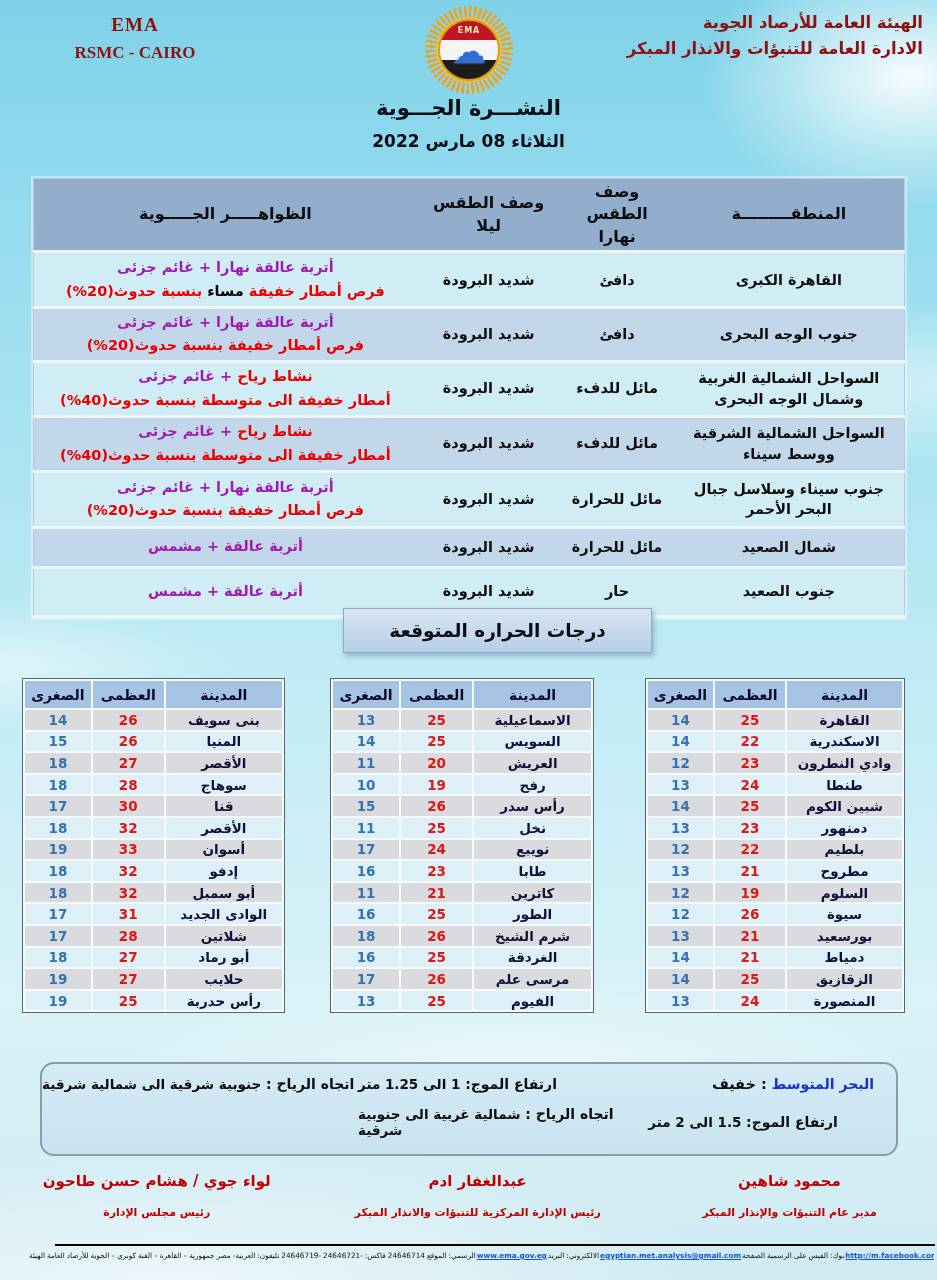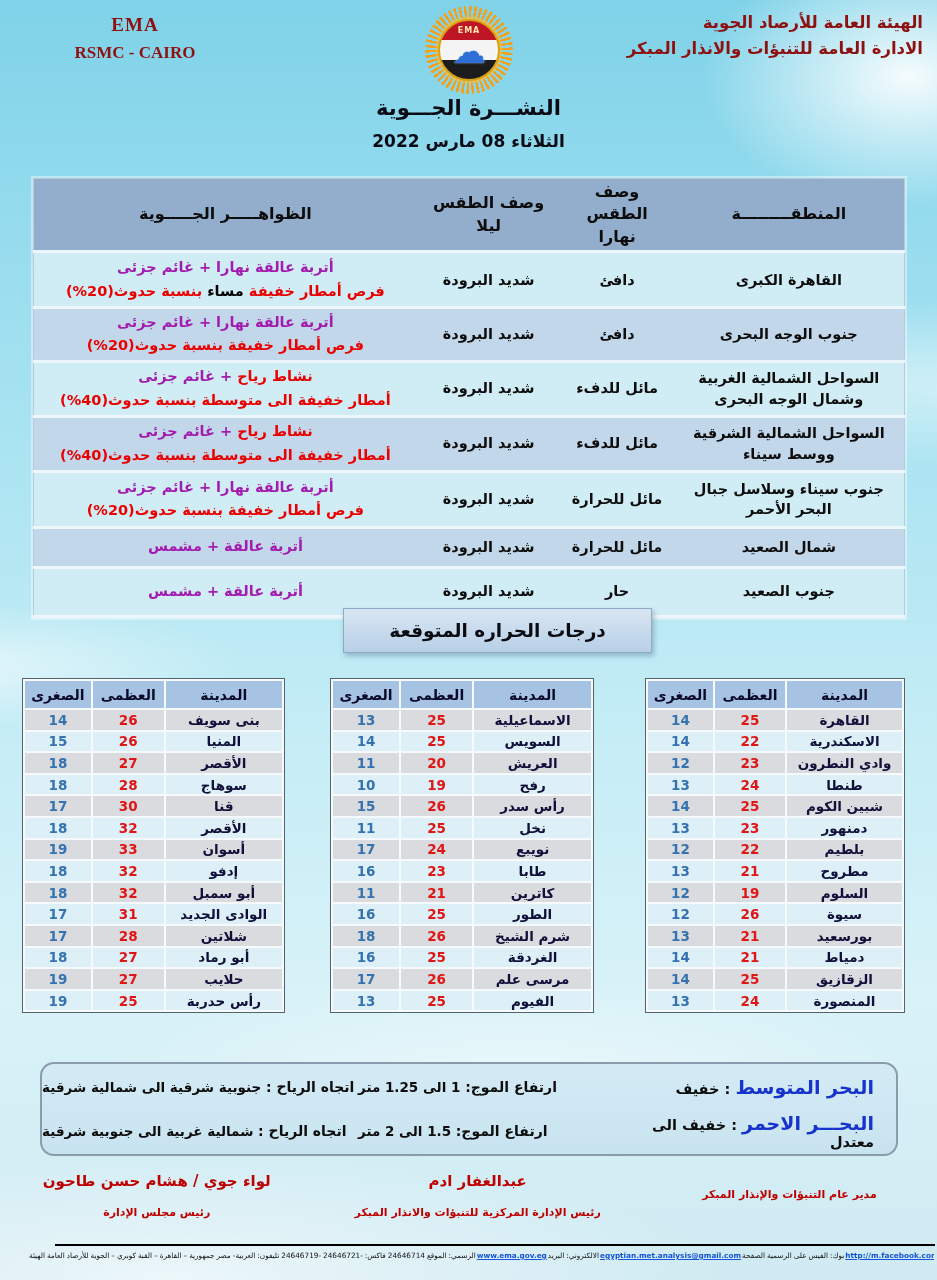--- a/index.html
+++ b/index.html
@@ -66,21 +66,21 @@
   table.city th{background:#a6c3e3;color:#0a0a28;font-size:14px;font-weight:700;height:27px;padding:0 2px;}
   table.city td{font-size:13.5px;font-weight:700;text-align:center;height:19.6px;padding:0 3px;}
   table.city tbody tr:nth-child(odd) td{background:#dadbde;}
   table.city tbody tr:nth-child(even) td{background:#ddf0f7;}
   td.ct{color:#10103a;width:46%;} td.mx{color:#df1616;width:28%;} td.mn{color:#3572b0;width:26%;}
   
   .sea-box{left:40px;top:1062px;width:858px;height:94px;border:2px solid #8a9bac;border-radius:14px;
     background:linear-gradient(180deg,#d4ebf5,#c8e3f0);box-sizing:border-box;padding:12px 0 0 0;}
   .sea-row{display:grid;grid-template-columns:29% 34% 37%;direction:rtl;align-items:center;margin-bottom:14px;}
   .sname{text-align:right;padding-right:22px;font-size:14.5px;font-weight:700;color:#0d0d0d;}
-  .sname .blue{color:#1633cc;font-size:19px;}
+  .sname .blue{color:#1633cc;font-size:14px;}
   .swave,.swind{text-align:left;font-size:13.5px;font-weight:700;color:#0d0d0d;}
   .lbl{font-size:14px;}
   
   .signatures{left:10px;right:10px;top:1172px;display:grid;grid-template-columns:30% 38% 32%;direction:rtl;text-align:center;}
   .sig-name{color:#bf0000;font-weight:700;font-size:15px;}
   .sig-title{color:#bf0000;font-weight:700;font-size:11px;margin-top:16px;}
   
   .rule{left:55px;right:2px;top:1244px;height:2px;background:#000;}
   .footer-line{left:28px;right:3px;top:1251px;display:flex;direction:ltr;justify-content:space-between;
     align-items:baseline;font-size:7.3px;color:#101010;white-space:nowrap;overflow:hidden;}
@@ -453,29 +453,29 @@
   </div>
 
   <div class="abs sea-box">
     <div>
         <div class="sea-row">
           <div class="sname"><span class="blue">البحر المتوسط</span> <span>: خفيف</span></div>
           <div class="swave"><span class="lbl">ارتفاع الموج:</span> 1 الى 1.25 متر</div>
           <div class="swind"><span class="lbl">اتجاه الرياح :</span> جنوبية شرقية الى شمالية شرقية</div>
         </div>
         <div class="sea-row">
-          <div class="sname"><span class="blue">البحـــر الاحمر</span> <span>: خفيف الى معتدل</span></div>
           <div class="swave"><span class="lbl">ارتفاع الموج:</span> 1.5 الى 2 متر</div>
           <div class="swind"><span class="lbl">اتجاه الرياح :</span> شمالية غربية الى جنوبية شرقية</div>
         </div>
       </div>
   </div>
 
   <div class="abs signatures">
       <div>
+        <div class="sig-name">محمود شاهين</div>
         <div class="sig-title">مدير عام التنبؤات والإنذار المبكر</div>
       </div>
       <div>
         <div class="sig-name">عبدالغفار ادم</div>
         <div class="sig-title">رئيس الإدارة المركزية للتنبؤات والانذار المبكر</div>
       </div>
       <div>
         <div class="sig-name">لواء جوي / هشام حسن طاحون</div>
         <div class="sig-title">رئيس مجلس الإدارة</div>
       </div>

